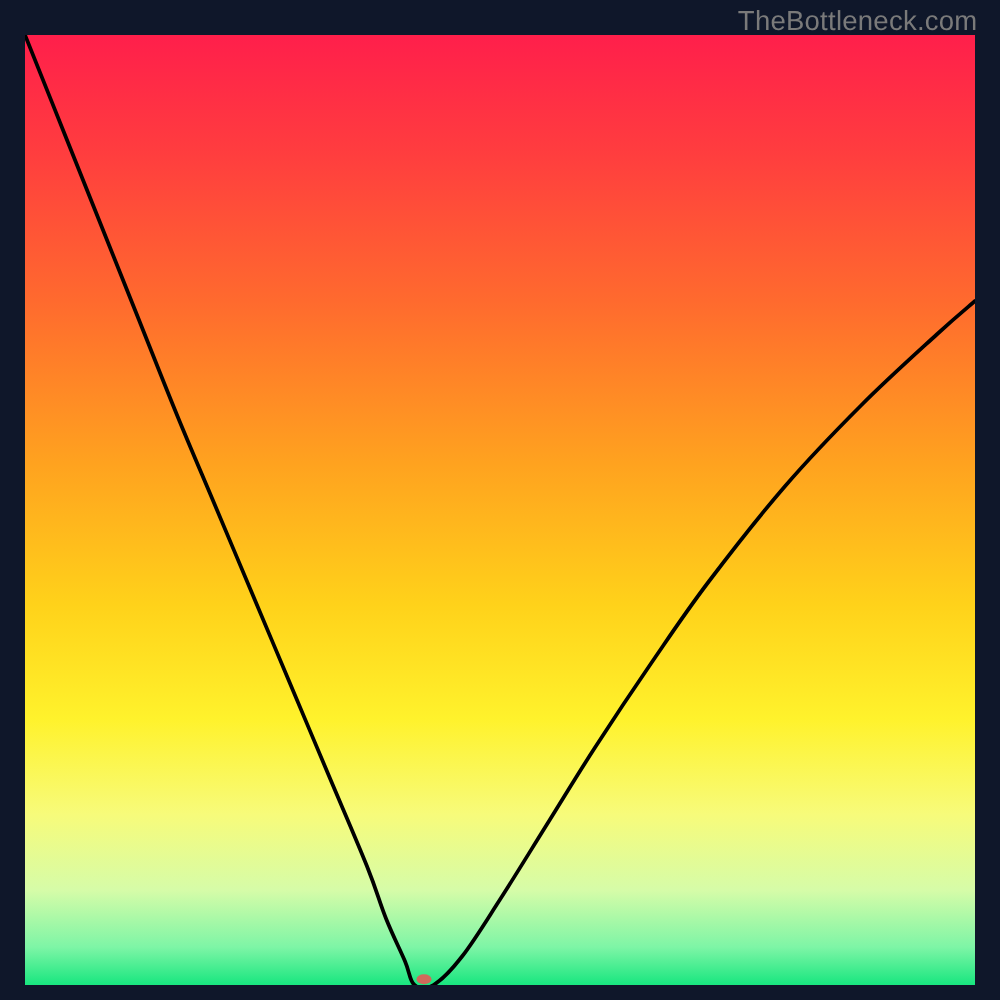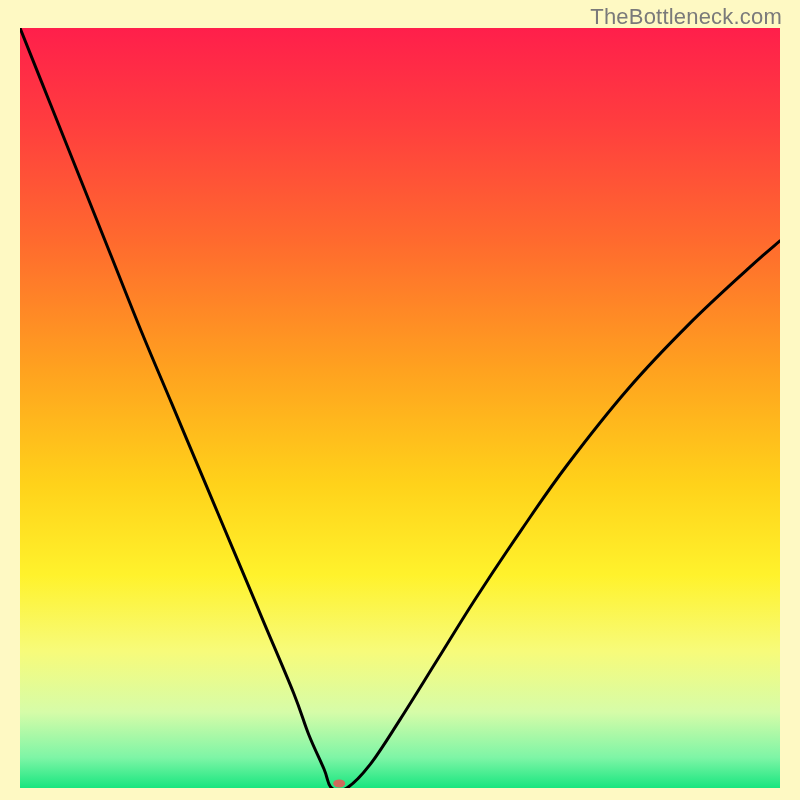--- a/index.html
+++ b/index.html
@@ -8,21 +8,21 @@
     width: 800px;
     height: 800px;
     background: #000;
     overflow: hidden;
     font-family: Arial, Helvetica, sans-serif;
   }
   .frame {
     position: relative;
     width: 800px;
     height: 800px;
-    background: #fef9c3;
+    background: #0f172a;
   }
   .watermark {
     position: absolute;
     top: 4px;
     right: 18px;
     color: #7a7a7a;
     font-size: 22px;
     font-weight: 500;
     letter-spacing: 0.2px;
     z-index: 10;

